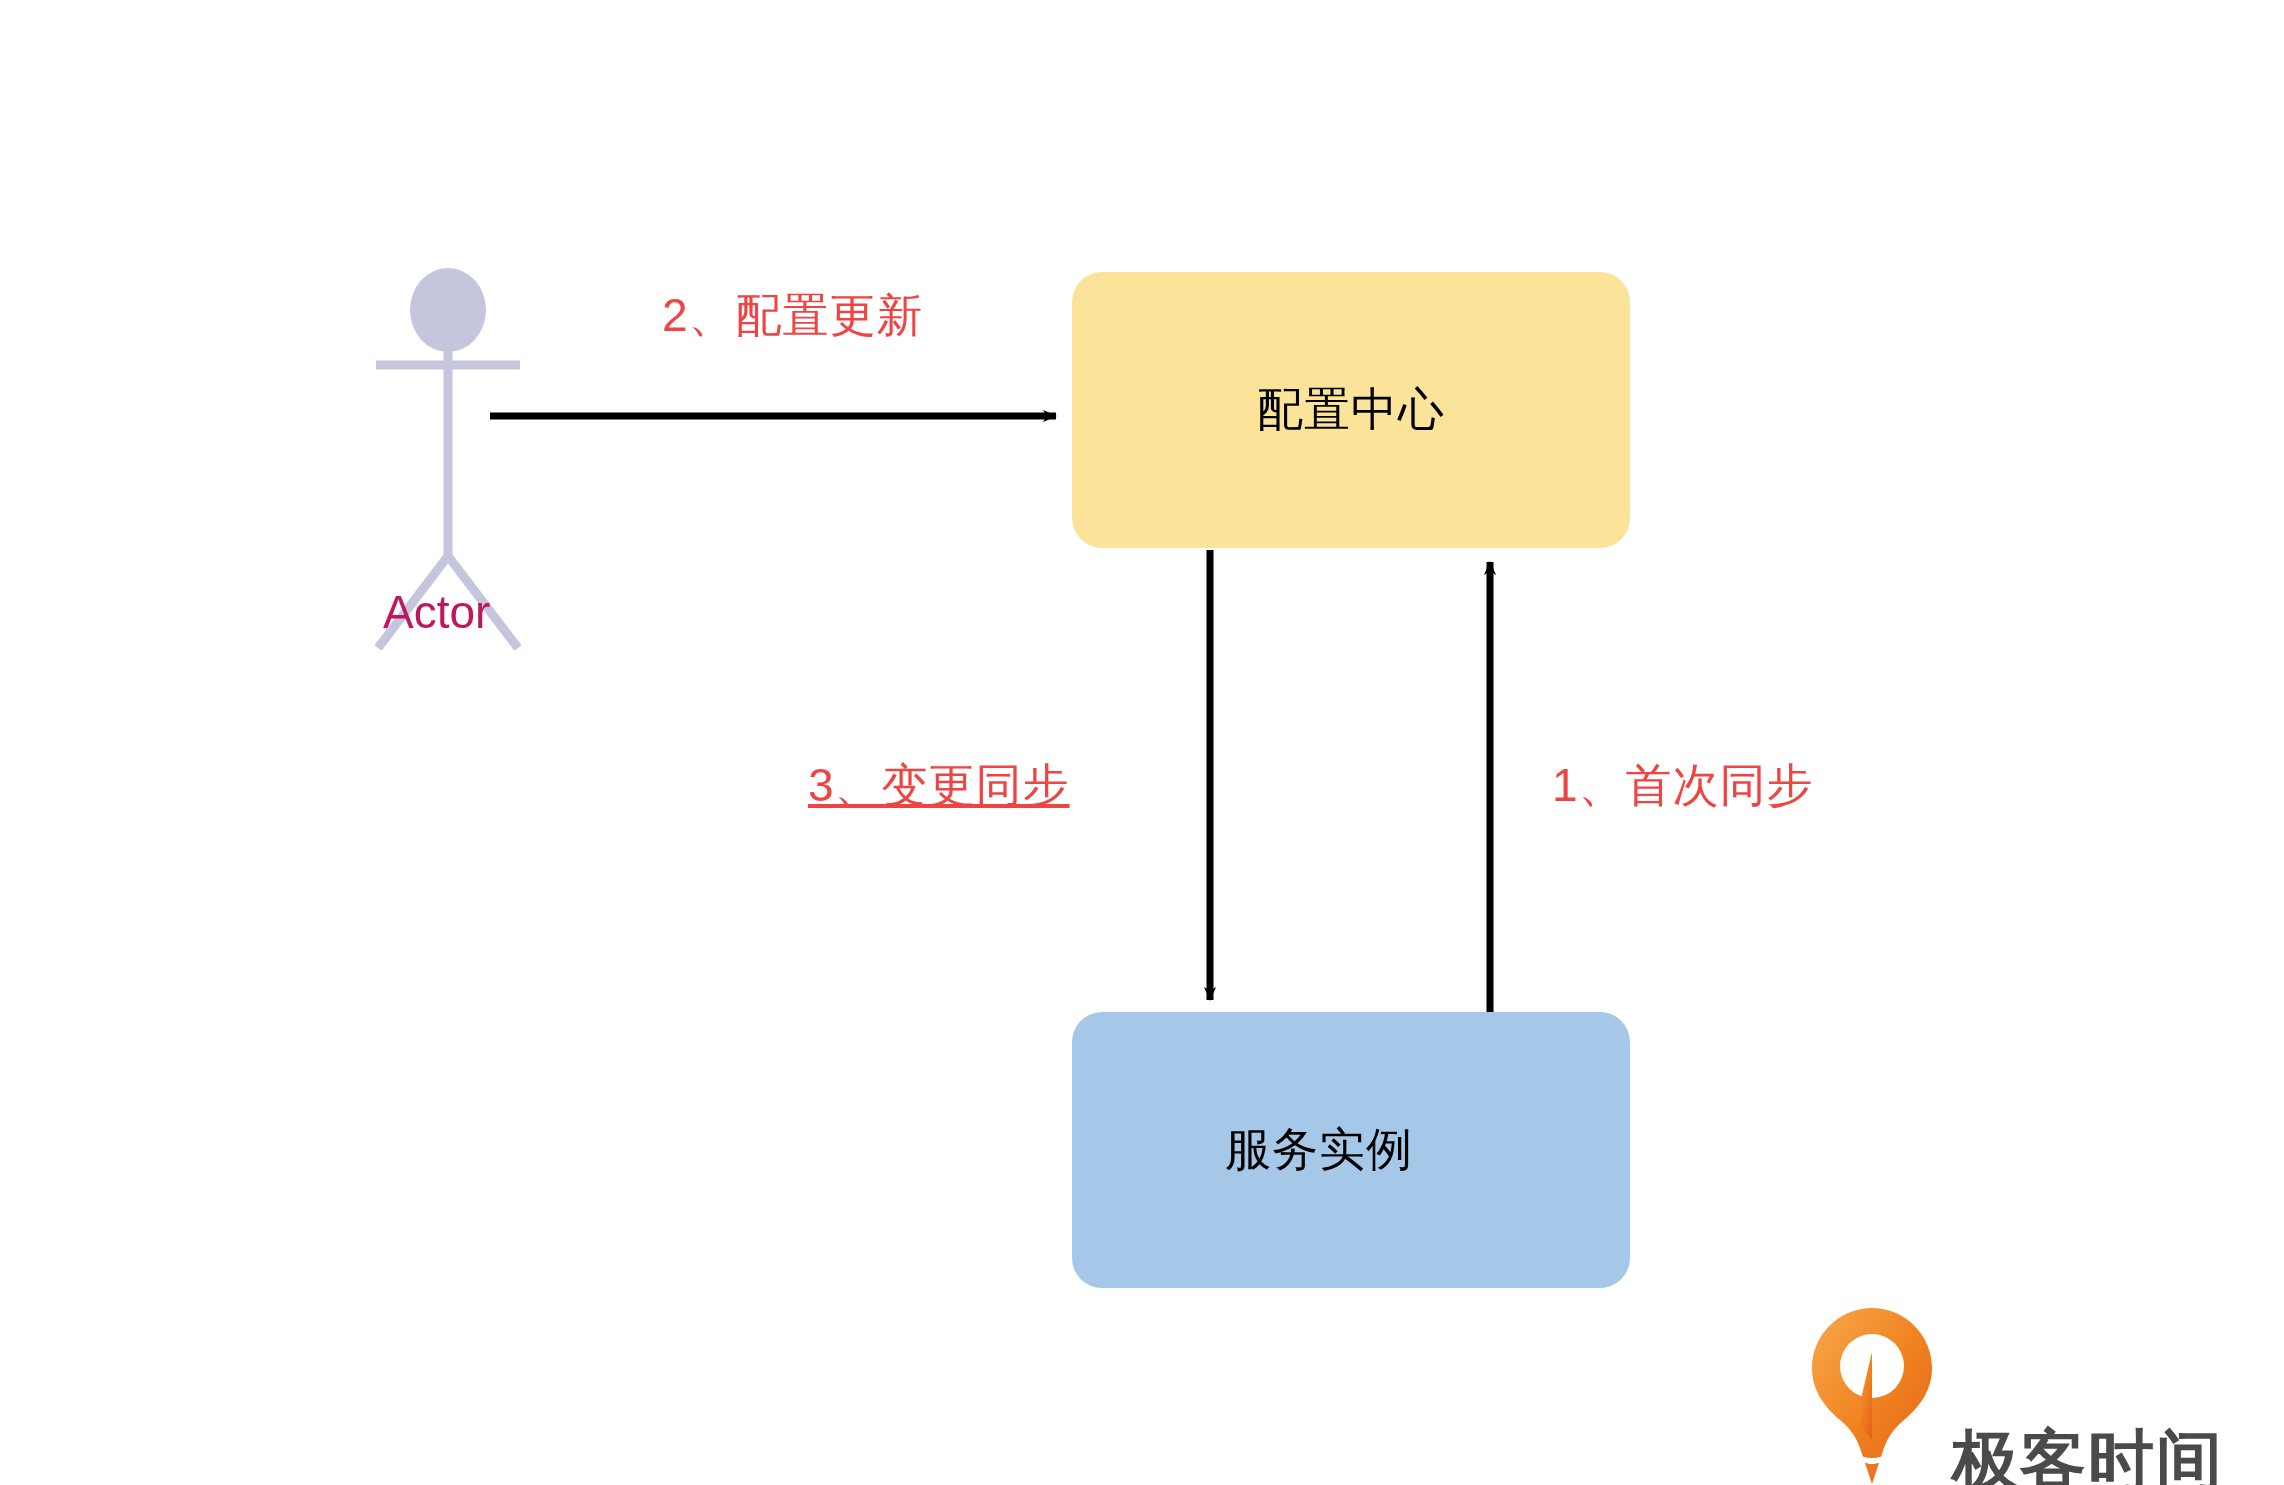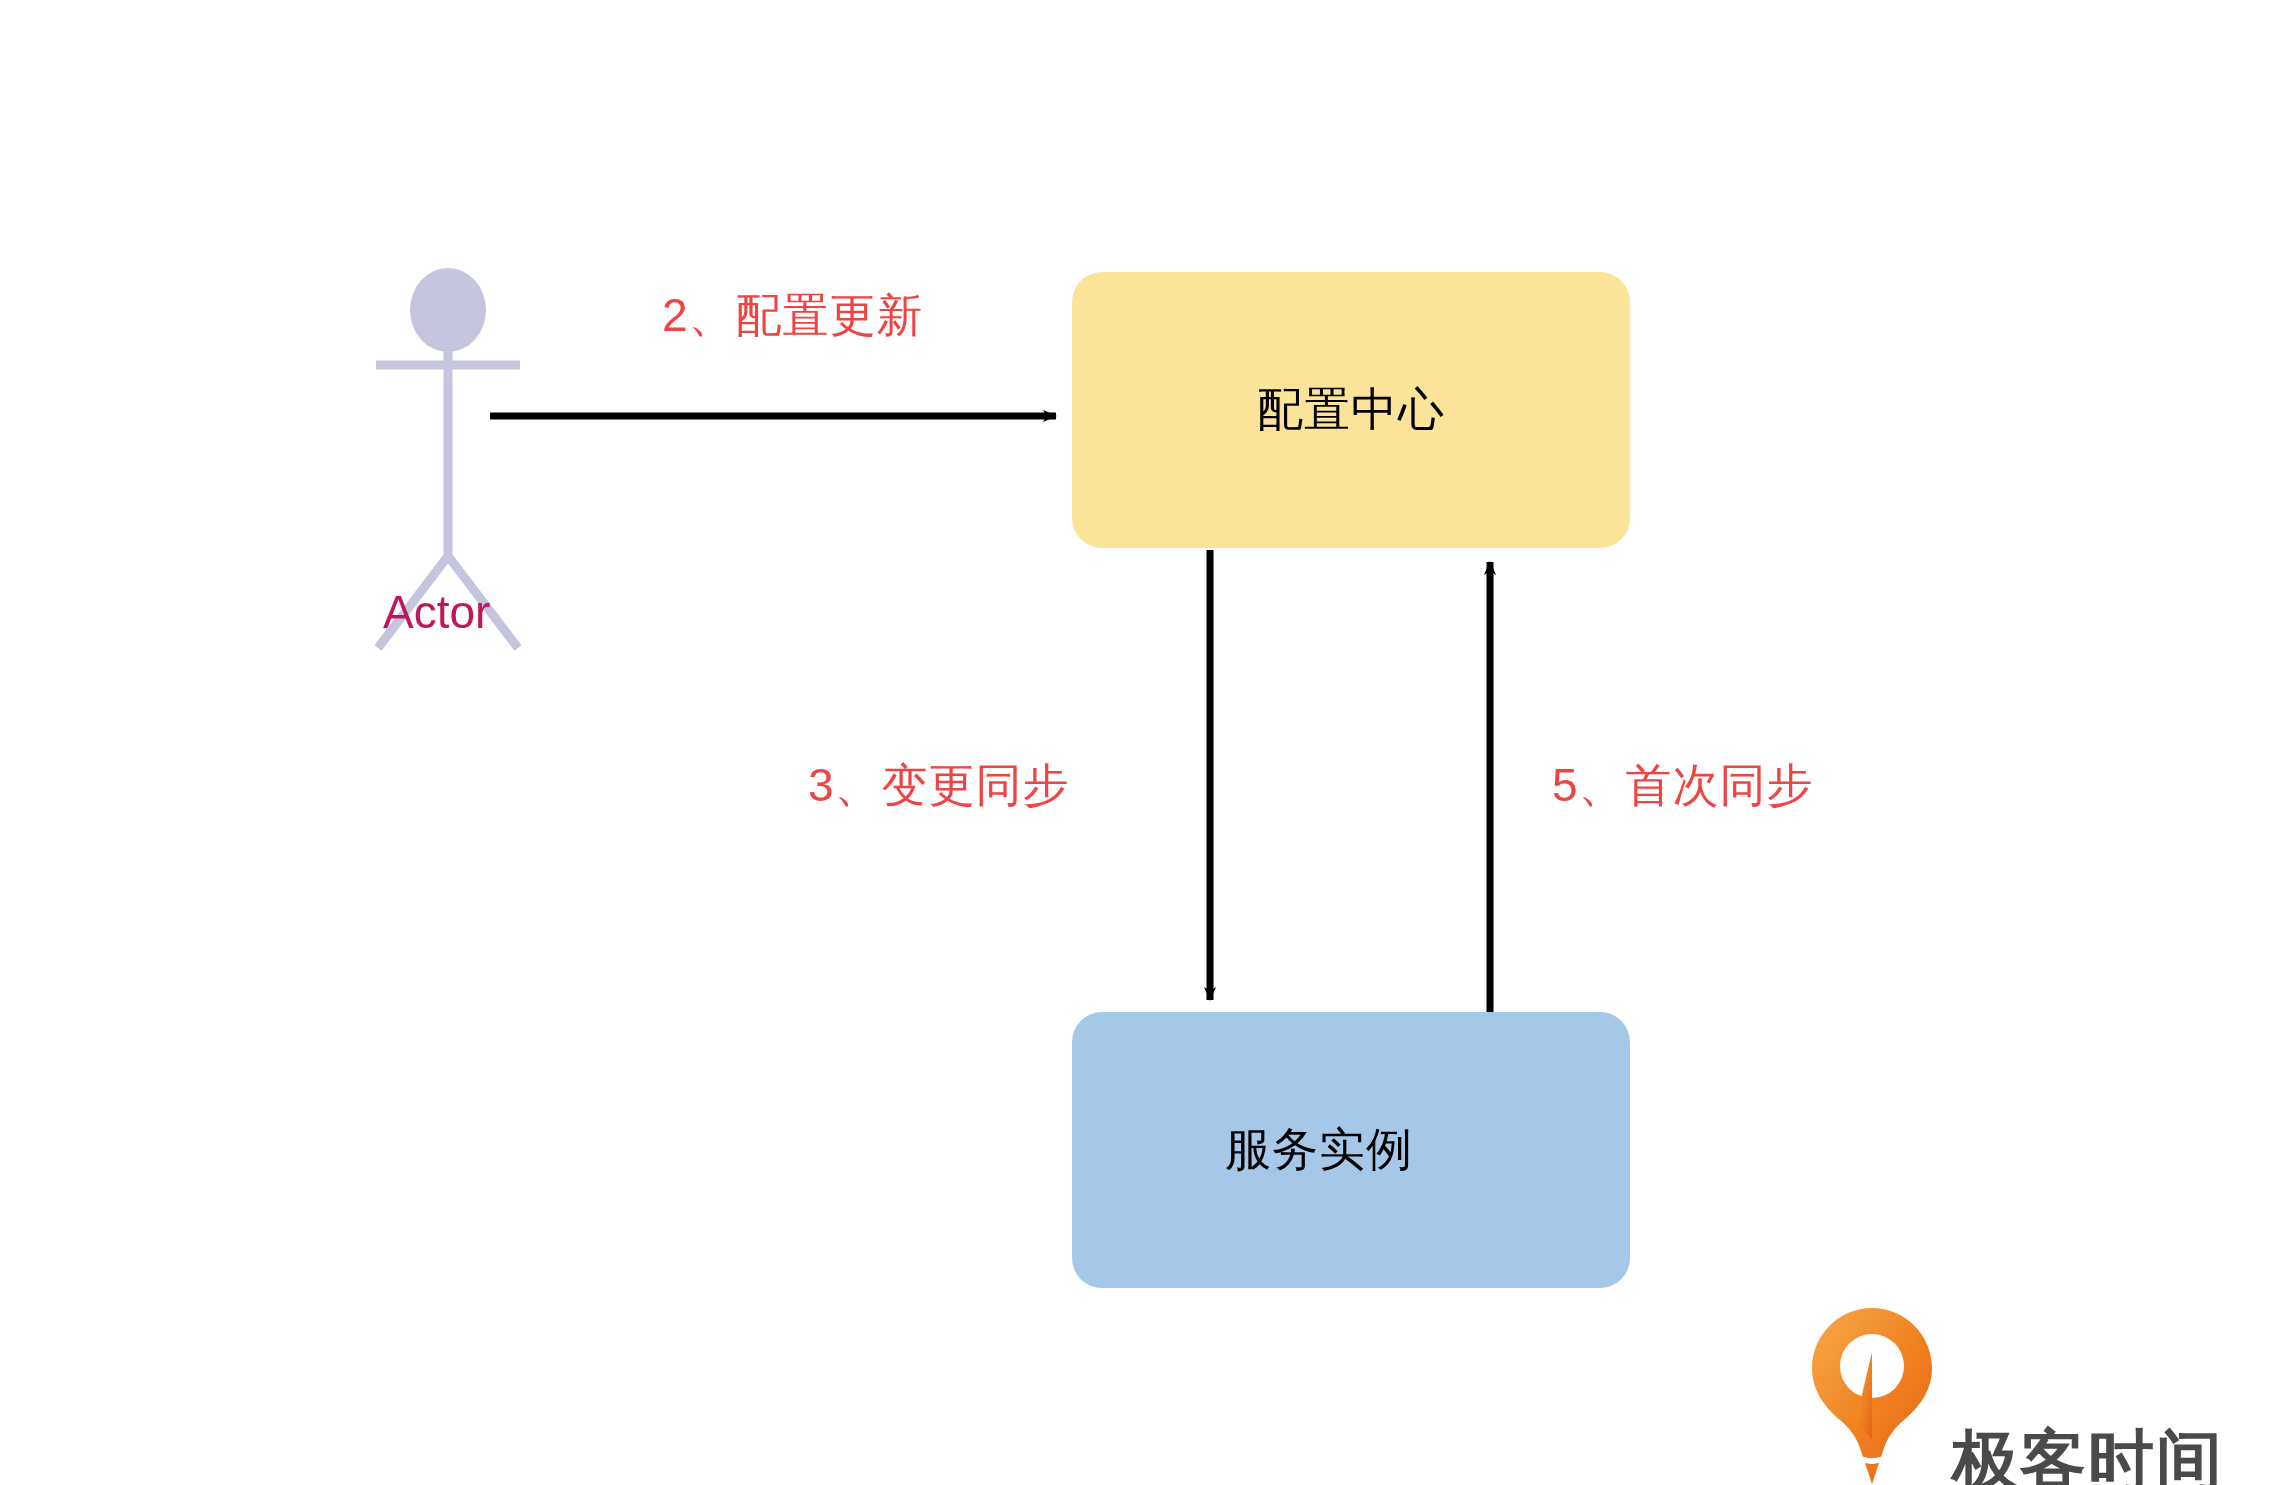--- a/index.html
+++ b/index.html
@@ -132,21 +132,21 @@
   </svg>
 
   <div class="node-label" style="left:1072px; top:272px; width:558px; height:276px;">配置中心</div>
 
   <div class="node-label" style="left:1072px; top:1012px; width:494px; height:276px;">服务实例</div>
 
   <div class="actor-caption" style="left:383px; top:585px;">Actor</div>
 
   <div class="edge-label" style="left:662px; top:285px;">2、配置更新</div>
 
-  <div class="edge-label" style="left:808px; top:755px;">3、变更同步</div>
+  <div class="edge-label" style="left:808px; top:755px;text-decoration:underline;">3、变更同步</div>
 
-  <div class="edge-label" style="left:1552px; top:755px;">5、首次同步</div>
+  <div class="edge-label" style="left:1552px; top:755px;">1、首次同步</div>
 
   <div class="brand" style="left:1952px; top:1390px;margin-top:26px;">
     <span class="brand-text">极客时间</span>
   </div>
 
 </div>
 
 </body></html>

